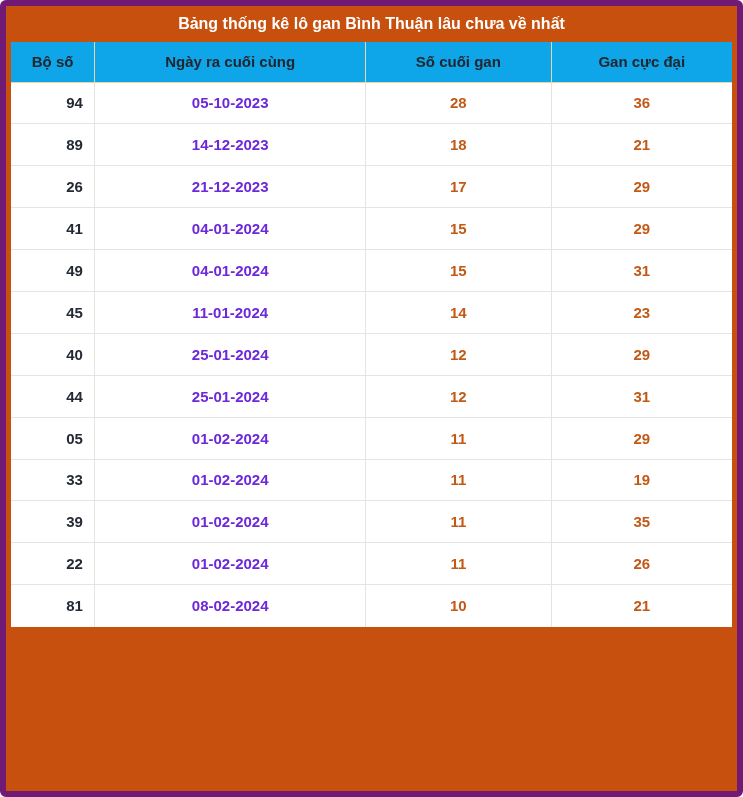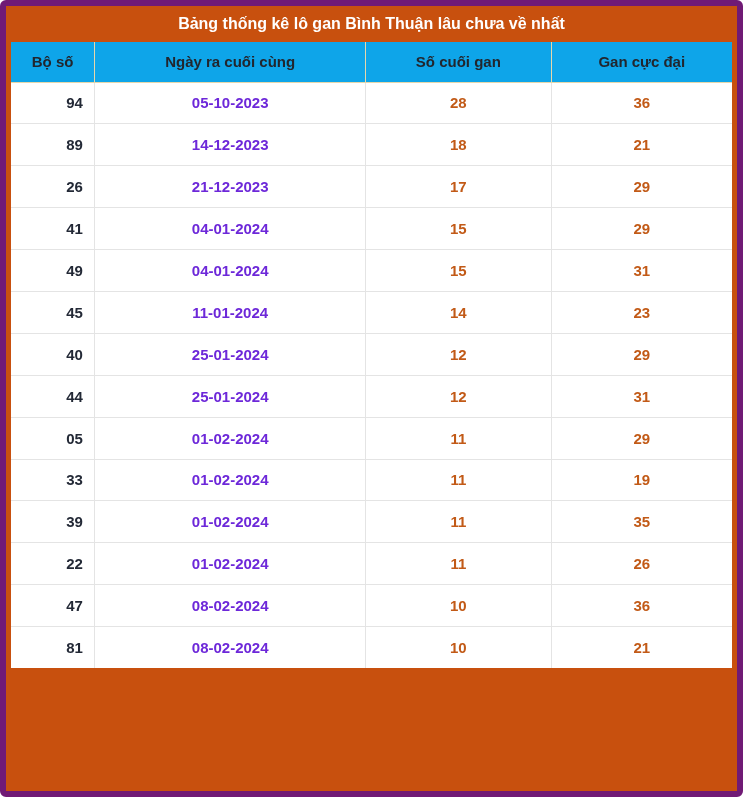--- a/index.html
+++ b/index.html
@@ -156,26 +156,20 @@
           <td class="cell-gan">11</td>
           <td class="cell-gan">35</td>
         </tr>
         <tr>
           <td class="cell-boso">22</td>
           <td class="cell-ngay">01-02-2024</td>
           <td class="cell-gan">11</td>
           <td class="cell-gan">26</td>
         </tr>
         <tr>
-          <td class="cell-boso">47</td>
-          <td class="cell-ngay">08-02-2024</td>
-          <td class="cell-gan">10</td>
-          <td class="cell-gan">36</td>
-        </tr>
-        <tr>
           <td class="cell-boso">81</td>
           <td class="cell-ngay">08-02-2024</td>
           <td class="cell-gan">10</td>
           <td class="cell-gan">21</td>
         </tr>
       </tbody>
   </table>
 </div>
 
 </body></html>

